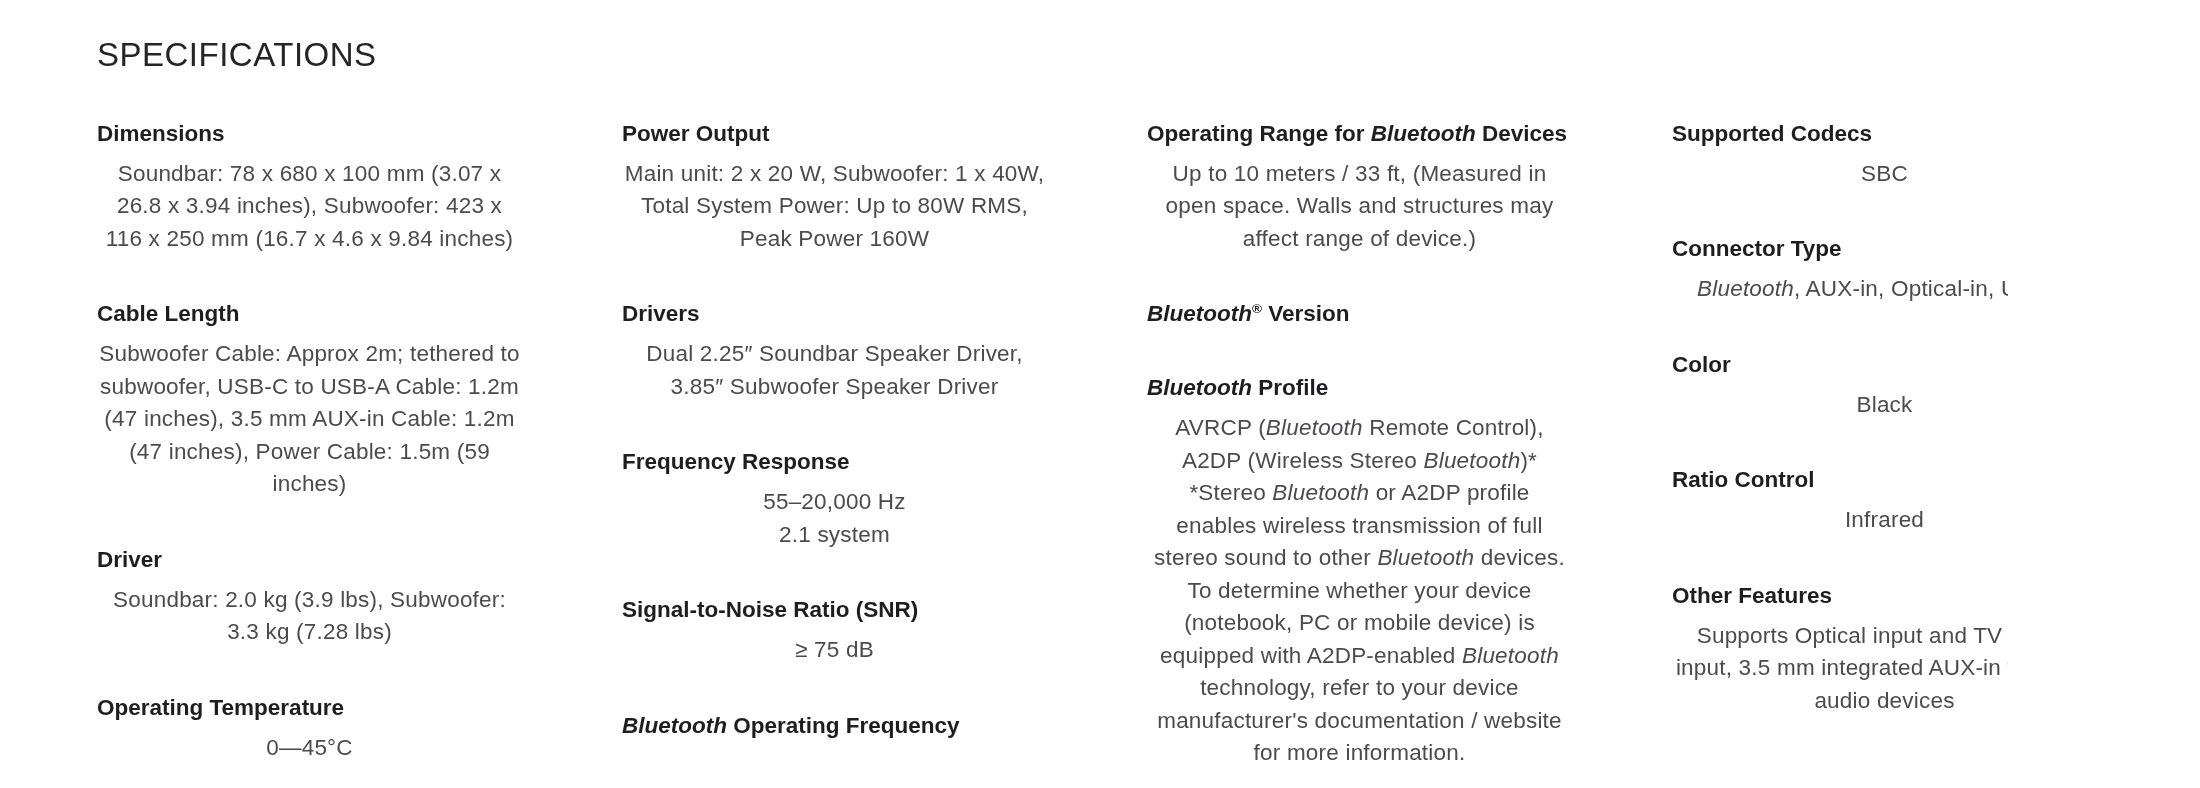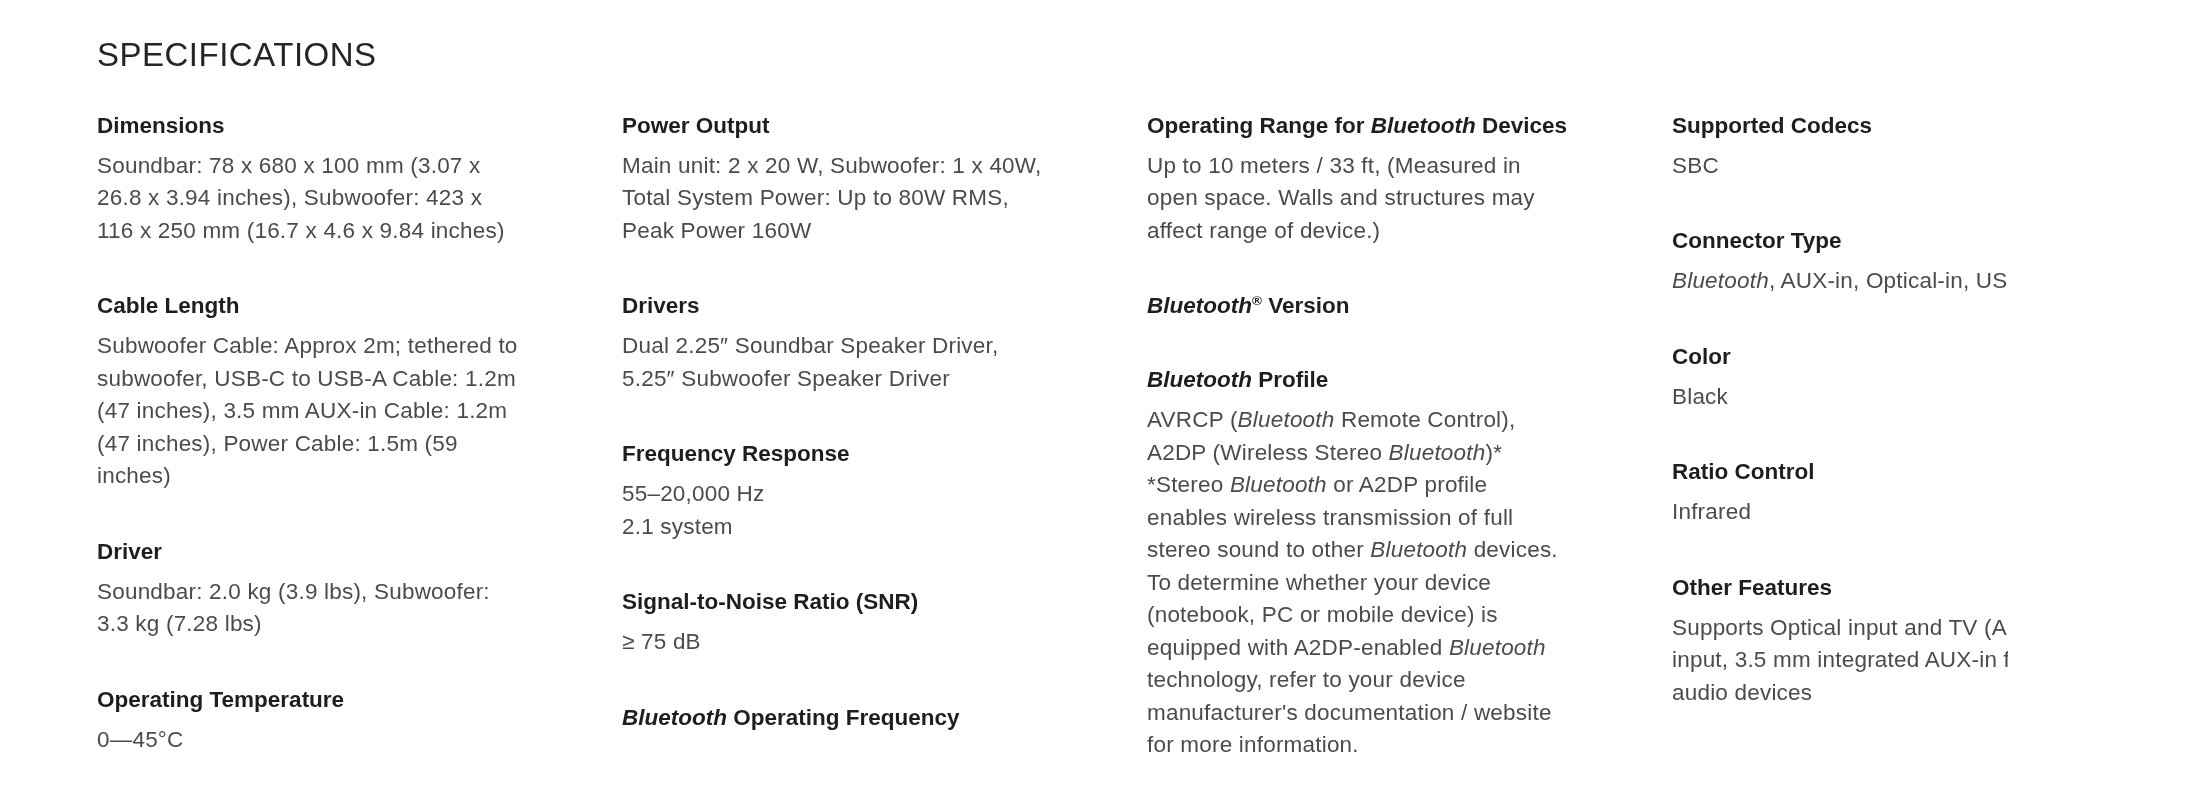--- a/index.html
+++ b/index.html
@@ -33,28 +33,29 @@
     align-items:start;
   }
   .spec-section{margin:0;}
   .spec-title{
     margin:44px 0 9px 0;
     font-size:22.5px;
     font-weight:700;
     color:var(--heading);
     line-height:30px;
   }
-  .spec-section:first-child .spec-title{margin-top:0;}
+  .spec-section:first-child .spec-title{margin-top:8px;}
   .spec-body{
     margin:0;
     font-size:22.5px;
     font-weight:400;
     color:var(--body);
     line-height:32.5px;
     letter-spacing:0.2px;
+    text-align:center;
   }
   .it{font-style:italic;}
   .sup{font-size:0.6em;vertical-align:super;line-height:0;}
 </style>
 </head>
 <body>
 
 <div class="page">
   <h1 class="title">SPECIFICATIONS</h1>
   <div class="columns">
@@ -76,21 +77,21 @@
           <p class="spec-body"><span>0—45°C</span></p>
         </section>
       </div>
     <div class="col">
         <section class="spec-section">
           <h3 class="spec-title"><span>Power Output</span></h3>
           <p class="spec-body"><span>Main unit: 2 x 20 W, Subwoofer: 1 x 40W, Total System Power: Up to 80W RMS, Peak Power 160W</span></p>
         </section>
         <section class="spec-section">
           <h3 class="spec-title"><span>Drivers</span></h3>
-          <p class="spec-body"><span>Dual 2.25″ Soundbar Speaker Driver, 5.25″ Subwoofer Speaker Driver</span></p>
+          <p class="spec-body"><span>Dual 2.25″ Soundbar Speaker Driver, 3.85″ Subwoofer Speaker Driver</span></p>
         </section>
         <section class="spec-section">
           <h3 class="spec-title"><span>Frequency Response</span></h3>
           <p class="spec-body"><span>55–20,000 Hz</span></p>
         </section>
         <section class="spec-section">
           <p class="spec-body"><span>2.1 system</span></p>
         </section>
         <section class="spec-section">
           <h3 class="spec-title"><span>Signal-to-Noise Ratio (SNR)</span></h3>

